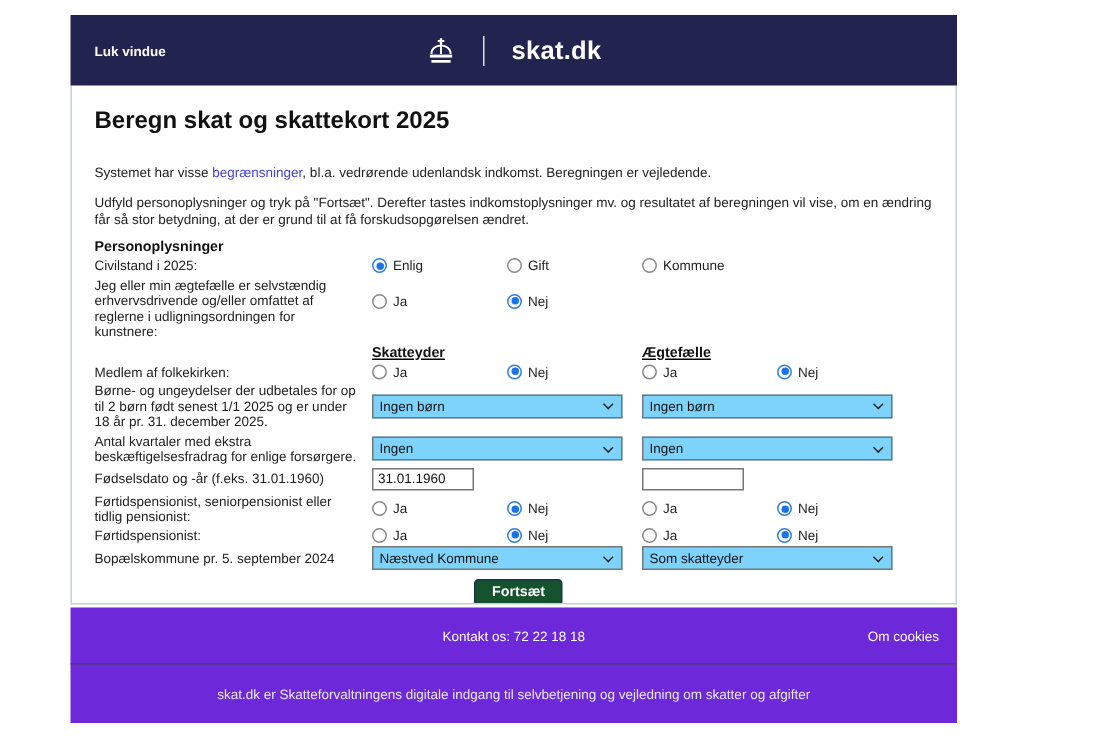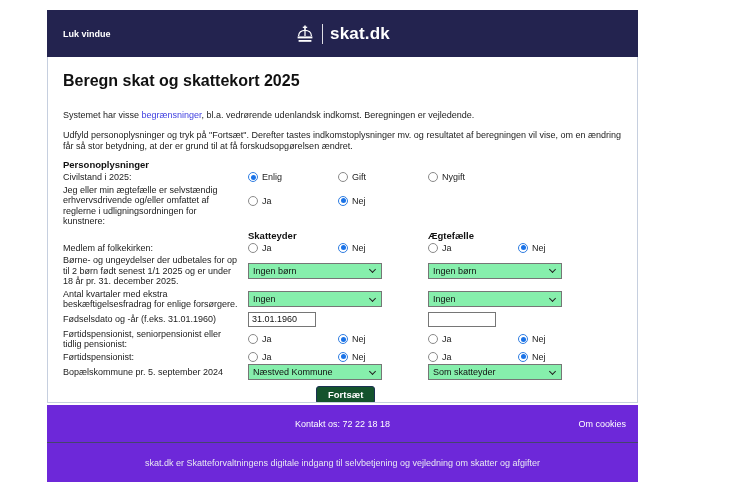--- a/index.html
+++ b/index.html
@@ -6,21 +6,21 @@
   html,body { background:#fff; }
   body { font-family:"Liberation Sans", sans-serif; }
   .page { position:relative; width:744px; height:492px; background:#fff; overflow:hidden;border-radius:21px; }
   .win  { position:absolute; left:47px; top:10px; width:591px; }
 
   
   .topbar { height:47px; background:#23234f; position:relative;
             display:flex; align-items:center; justify-content:center; }
   .close-link { position:absolute; left:16px; top:50%; transform:translateY(-50%);
                 color:#fff; font-size:9px; font-weight:600; cursor:pointer; }
-  .logo { display:flex; align-items:center; gap:7px; }
+  .logo { display:flex; align-items:center; gap:18px; }
   .logo-sep { width:1px; height:20px; background:rgba(255,255,255,.85); }
   .logo-txt { color:#fff; font-weight:700; font-size:17px; letter-spacing:.2px; }
 
   
   .main { background:#fff; border:1px solid #c6cfdf; border-top:none;
           height:346px; padding:15px 15px 0 15px; overflow:hidden; }
   .pg-title { font-size:16px; font-weight:700; color:#111; }
   .p  { font-size:9px; line-height:11px; color:#222; }
   .p1 { margin-top:20px; }
   .p2 { margin-top:9px; max-width:568px; }
@@ -39,22 +39,22 @@
   .colhead.tax { grid-column:1/3; }
   .colhead.sp  { grid-column:3/5; }
 
   .ropt { display:flex; align-items:center; gap:4px; font-size:9px; color:#222; cursor:pointer; }
   .radio { width:10px; height:10px; border:1px solid #8a8a8a; border-radius:50%;
            background:#fff; position:relative; flex:none; }
   .radio.checked { border-color:#2f7de1; }
   .radio.checked::after { content:""; position:absolute; left:1.5px; top:1.5px;
            width:5px; height:5px; border-radius:50%; background:#1a73e8; }
 
-  .select { grid-column:span 2; width:134px; height:16px; border:1px solid #767676;
-            background:#86efac; display:flex; align-items:center; justify-content:space-between;
+  .select { grid-column:span 2; width:167px; height:16px; border:1px solid #767676;
+            background:#7dd3fc; display:flex; align-items:center; justify-content:space-between;
             padding:0 6px 0 4px; font-size:9px; color:#111; cursor:pointer; }
   .chev { width:5px; height:5px; border-right:1.5px solid #222; border-bottom:1.5px solid #222;
           transform:rotate(45deg); margin-top:-2px; flex:none; }
   .tin { grid-column:span 2; width:68px; height:15px; border:1px solid #767676;
          font-size:9px; padding:0 3px; font-family:inherit; color:#111; }
 
   .btn-row { margin:4px 0 0 253px; }
   .btn { background:#14532d; color:#fff; border:1px solid #1b3152; border-radius:3px;
          font-size:9.5px; font-weight:700; height:18px; padding:0 11px;
          font-family:inherit; cursor:pointer; }
@@ -112,40 +112,40 @@
           <label class="ropt">
             <span class="radio checked"></span>
             <span>Enlig</span>
           </label>
           <label class="ropt">
             <span class="radio"></span>
             <span>Gift</span>
           </label>
           <label class="ropt">
             <span class="radio"></span>
-            <span>Nygift</span>
+            <span>Kommune</span>
           </label>
         </div>
       </div>
 
       <div class="frow tall">
         <div class="lbl">Jeg eller min ægtefælle er selvstændig erhvervsdrivende og/eller omfattet af reglerne i udligningsordningen for kunstnere:</div>
         <div class="ctrl">
           <label class="ropt">
             <span class="radio"></span>
             <span>Ja</span>
           </label>
           <label class="ropt">
             <span class="radio checked"></span>
             <span>Nej</span>
           </label>
         </div>
       </div>
 
-      <div class="frow" style="margin-top:3px;">
+      <div class="frow" style="margin-top:3px;text-decoration:underline;">
         <div class="lbl"></div>
         <div class="ctrl">
           <div class="colhead tax">Skatteyder</div>
           <div class="colhead sp">Ægtefælle</div>
         </div>
       </div>
 
       <div class="frow">
         <div class="lbl">Medlem af folkekirken:</div>
         <div class="ctrl">

